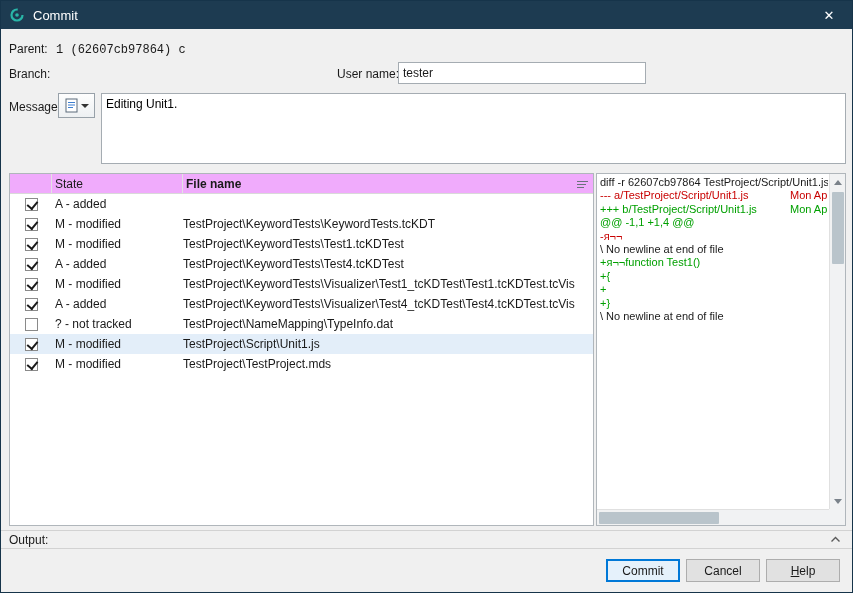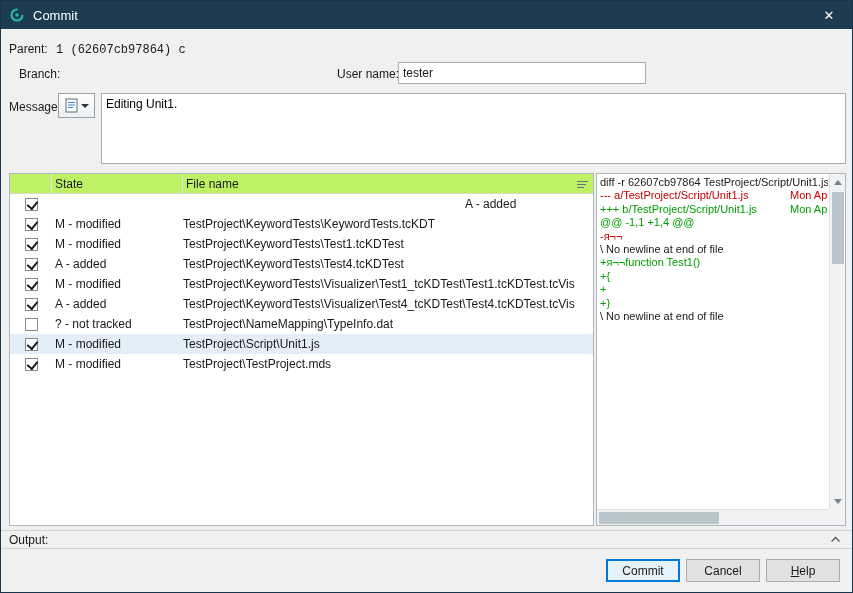--- a/index.html
+++ b/index.html
@@ -30,31 +30,31 @@
              display:flex; align-items:center; justify-content:center; gap:3px; cursor:default; }
   .msg-btn .arrow { width:0; height:0; border-left:4px solid transparent; border-right:4px solid transparent;
                     border-top:4px solid #333; }
   .msg-area { position:absolute; left:100px; top:92px; width:745px; height:71px;
               background:#fff; border:1px solid #a5acb2; resize:none; font:inherit;
               padding:3px 4px; outline:none; }
 
   
   .file-table { position:absolute; left:8px; top:172px; width:585px; height:353px;
                 background:#ffffff; border:1px solid #b0b6bb; overflow:hidden; }
-  .thead { display:flex; height:20px; background:#bef264; border-bottom:1px solid #d9d9d9;
+  .thead { display:flex; height:20px; background:#f0abfc; border-bottom:1px solid #d9d9d9;
            align-items:center; position:relative; }
   .thead .hcol { height:100%; display:flex; align-items:center; border-right:1px solid #e3e3e3;
                  padding-left:3px; color:#1a1a1a; }
   .col-check { width:42px; display:flex; justify-content:center; align-items:center; }
   .col-state { width:131px; padding-left:3px; }
   .col-file  { flex:1; overflow:hidden; white-space:nowrap; }
   .thead .col-check { padding-left:0; }
   .col-menu-btn { position:absolute; right:3px; top:3px; width:16px; height:14px;
                   display:flex; align-items:center; justify-content:center; cursor:default; }
-  .trow { display:flex; height:20px; align-items:center; background:#fff;justify-content:space-between; }
+  .trow { display:flex; height:20px; align-items:center; background:#fff; }
   .trow.selected { background:#e3eef9; }
   .cb { -webkit-appearance:none; appearance:none; width:13px; height:13px;
         border:1px solid #8a8a8a; background:#fff; position:relative; margin:0; cursor:default; }
   .cb:checked::after { content:""; position:absolute; left:3px; top:0px; width:4.5px; height:8px;
         border:solid #1a1a1a; border-width:0 2px 2px 0; transform:rotate(40deg); }
 
   
   .diff-pane { position:absolute; left:595px; top:172px; width:250px; height:353px;
                background:#ffffff; border:1px solid #b0b6bb; overflow:hidden; }
   .diff-content { position:absolute; left:3px; top:2px; right:17px; bottom:17px;
@@ -105,21 +105,21 @@
     </span>
     <span class="title">Commit</span>
     <span class="close">✕</span>
   </div>
 
   <div class="lbl" style="left:8px; top:41px;">
     <span>Parent:</span>
     <span style="margin-left:5px;font-family:Liberation Mono, monospace;">1 (62607cb97864) c</span>
   </div>
 
-  <div class="lbl" style="left:8px; top:66px;margin-left:10px;">Branch:</div>
+  <div class="lbl" style="left:8px; top:66px;">Branch:</div>
   <div class="lbl" style="left:336px; top:66px;">User name:</div>
   <div class="field" id="userField" style="left:397px; top:61px; width:248px;">
     <input type="text" value="tester" style="">
   </div>
 
   <div class="lbl" style="left:8px; top:99px;">Message:</div>
   <div class="msg-btn">
     <svg width="13" height="15" viewBox="0 0 13 15">
       <rect x="1" y="1" width="11" height="13" fill="#ffffff" stroke="#5a6a7a"></rect>
       <line x1="3" y1="4.5" x2="10" y2="4.5" stroke="#3e7fd0" stroke-width="1"></line>
@@ -127,21 +127,21 @@
       <line x1="3" y1="9.5" x2="8" y2="9.5" stroke="#3e7fd0" stroke-width="1"></line>
     </svg>
     <span class="arrow"></span>
   </div>
   <textarea class="msg-area" style="">Editing Unit1.</textarea>
 
   <div class="file-table">
     <div class="thead">
       <span class="hcol col-check"></span>
       <span class="hcol col-state">State</span>
-      <span class="hcol col-file" style="border-right:none;">File name</span>
+      <span class="hcol col-file" style="border-right:none;font-weight:bold;">File name</span>
       <span class="col-menu-btn">
         <svg width="11" height="9" viewBox="0 0 11 9">
           <line x1="0" y1="1.5" x2="11" y2="1.5" stroke="#6a737b" stroke-width="1"></line>
           <line x1="0" y1="4.5" x2="9" y2="4.5" stroke="#6a737b" stroke-width="1"></line>
           <line x1="0" y1="7.5" x2="7" y2="7.5" stroke="#6a737b" stroke-width="1"></line>
         </svg>
       </span>
     </div>
     <div>
   <div class="trow">

